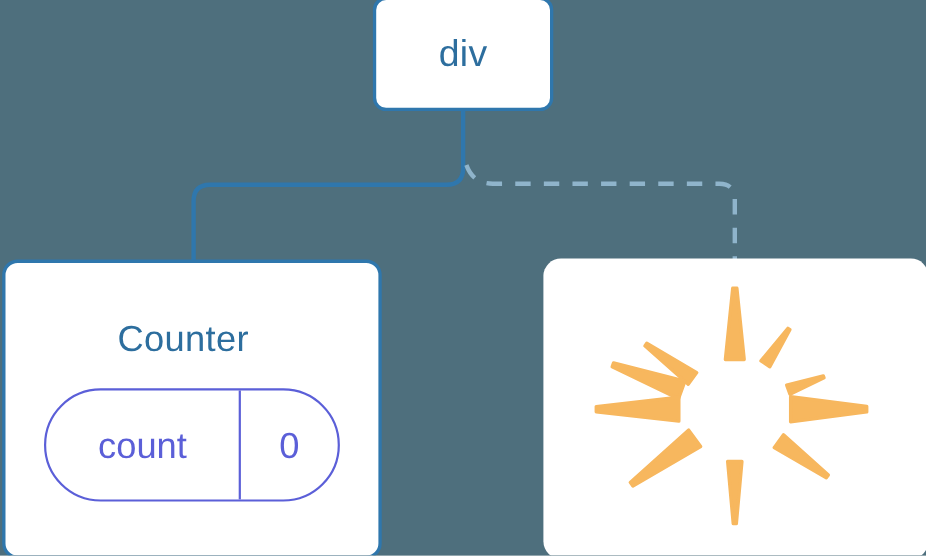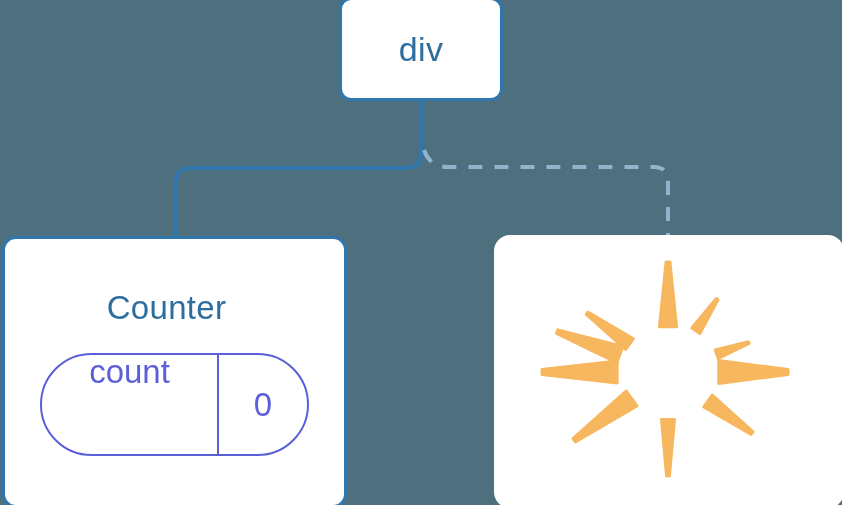--- a/index.html
+++ b/index.html
@@ -93,21 +93,21 @@
     box-sizing: border-box;
     border: 2px solid #5b5fd8;
     border-radius: 52px;
     background: #ffffff;
     display: flex;
     align-items: stretch;
   }
   #state-pill .pill-key {
     flex: 0 0 175px;
     display: flex;
-    align-items: flex-start;
+    align-items: center;
     justify-content: center;
     border-right: 2px solid #5b5fd8;
   }
   #state-pill .pill-val {
     flex: 1 1 auto;
     display: flex;
     align-items: center;
     justify-content: center;
   }
   #state-pill .pill-text {

